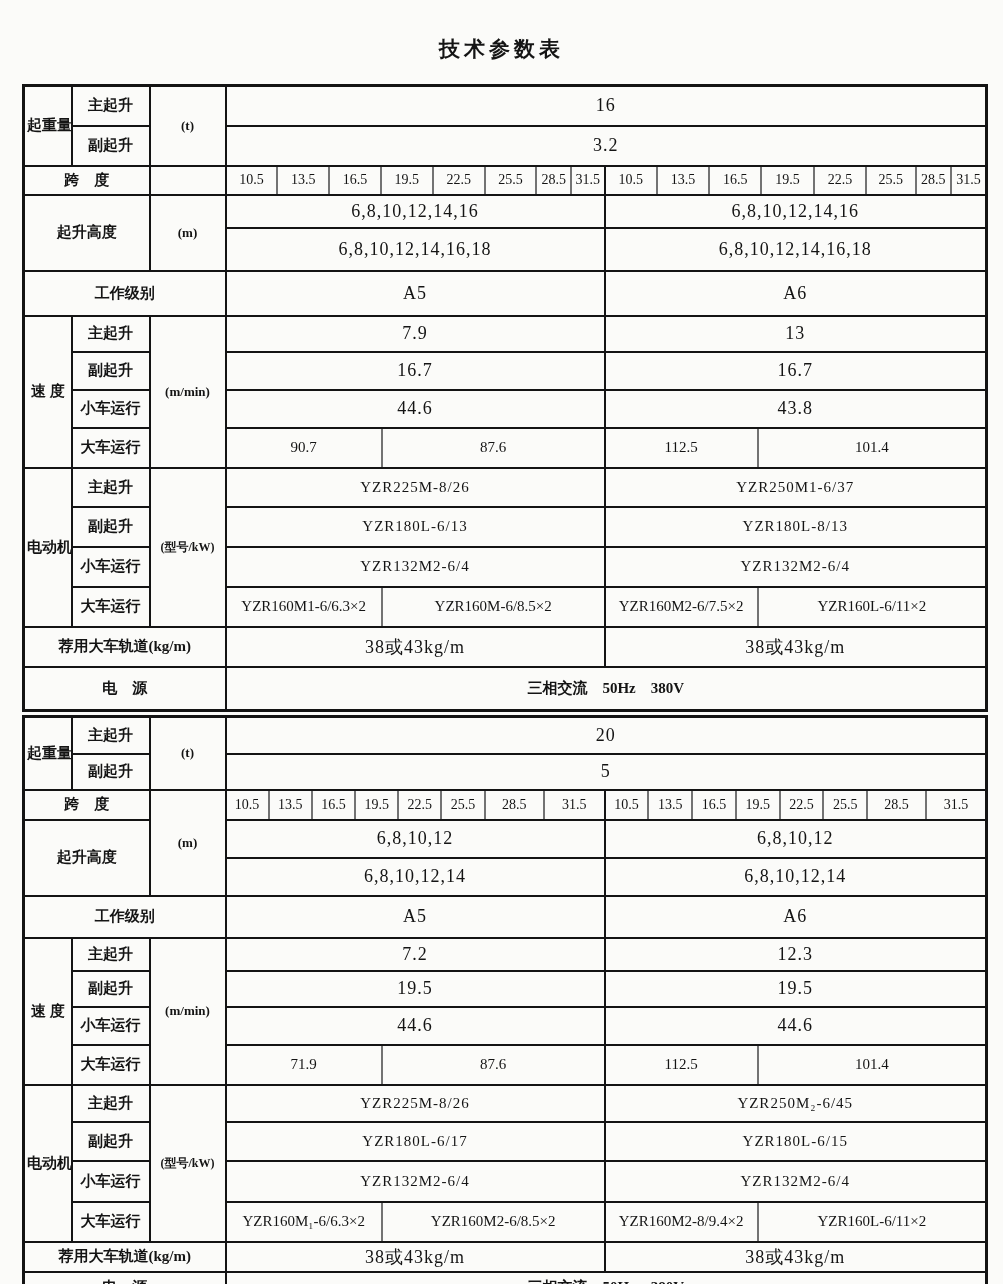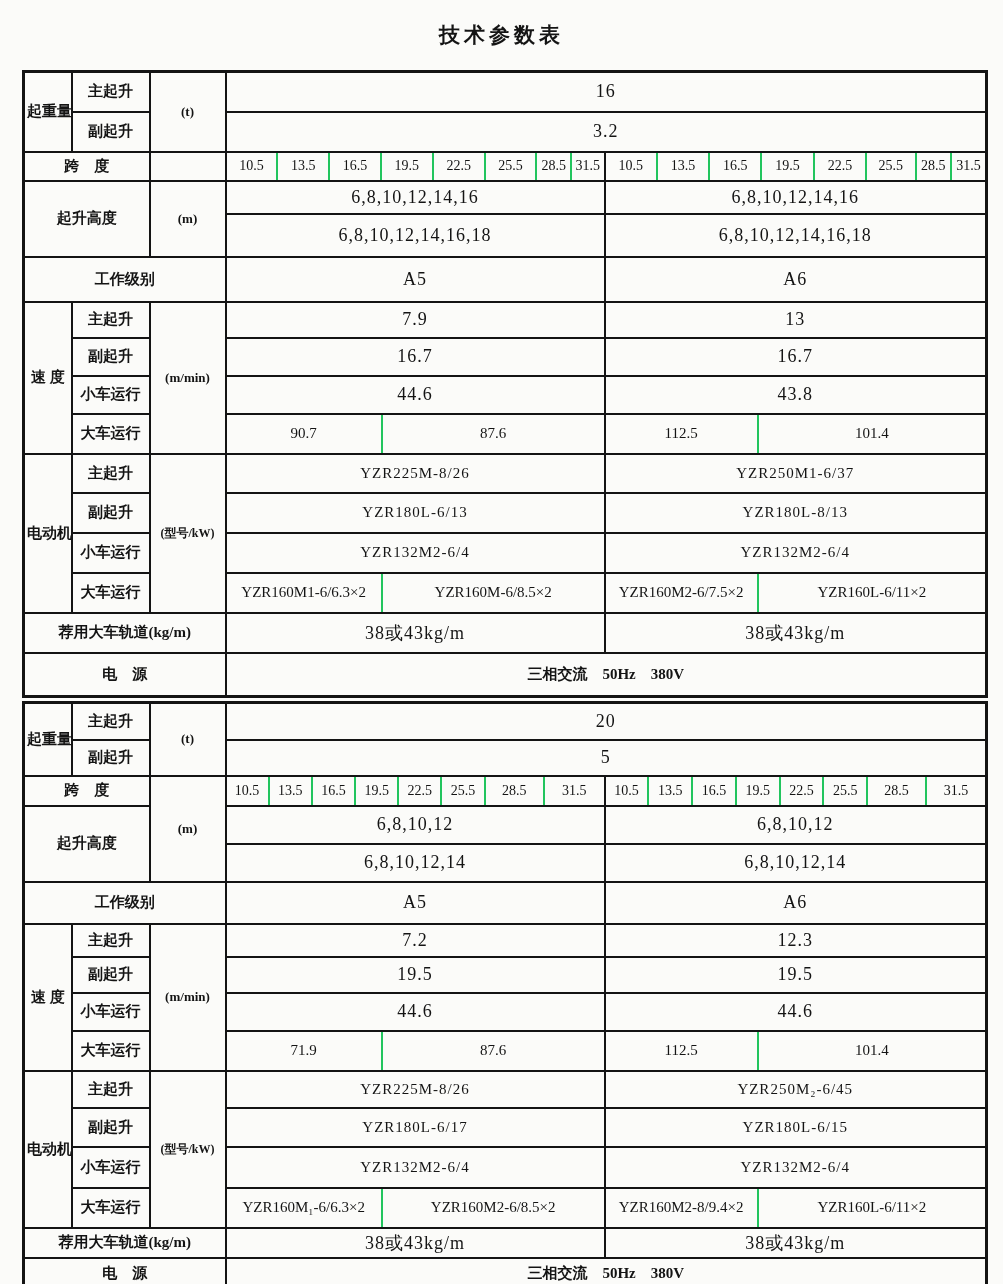--- a/index.html
+++ b/index.html
@@ -3,21 +3,21 @@
 <meta charset="utf-8">
 <style>
   html,body{margin:0;padding:0;background:#ffffff;}
   .page{
     width:1003px;height:1284px;position:relative;
     background:#fbfbf9;color:#141414;
     font-family:"Liberation Serif","DejaVu Serif",serif;
     overflow:hidden;
   }
   .title{
-    text-align:center;padding-top:18px;margin:3px;
+    text-align:center;padding-top:18px;margin:17px;
     font-size:21px;font-weight:bold;letter-spacing:4px;
   }
   table.spec{
     border-collapse:collapse;table-layout:fixed;
     margin-left:22px;width:963px;
     border:3px solid #141414;
   }
   #t1{margin-top:21px;}
   #t2{margin-top:3px;}
   td{
@@ -30,21 +30,21 @@
   td.unit{font-weight:bold;font-size:13px;letter-spacing:0;}
   td.unitmodel{font-weight:bold;font-size:12px;padding:0;}
   td.val{font-size:18px;letter-spacing:1px;}
   td.motorval{font-size:15px;letter-spacing:1px;border-radius:10px;}
   td.p0{padding:8px;position:relative;}
   .sub{position:absolute;left:0;top:0;right:0;bottom:0;display:flex;}
   .sub>div{
     display:flex;align-items:center;justify-content:center;
     overflow:hidden;font-size:14px;letter-spacing:0;
   }
-  .sub>div+div{border-left:2px solid #22c55e;}
+  .sub>div+div{border-left:2px solid #737373;}
   .sub.motor>div{font-size:15px;letter-spacing:0;}
 </style>
 </head>
 <body>
 
 <div class="page">
 
   <h1 class="title">技术参数表</h1>
 
   <table class="spec" id="t1">

